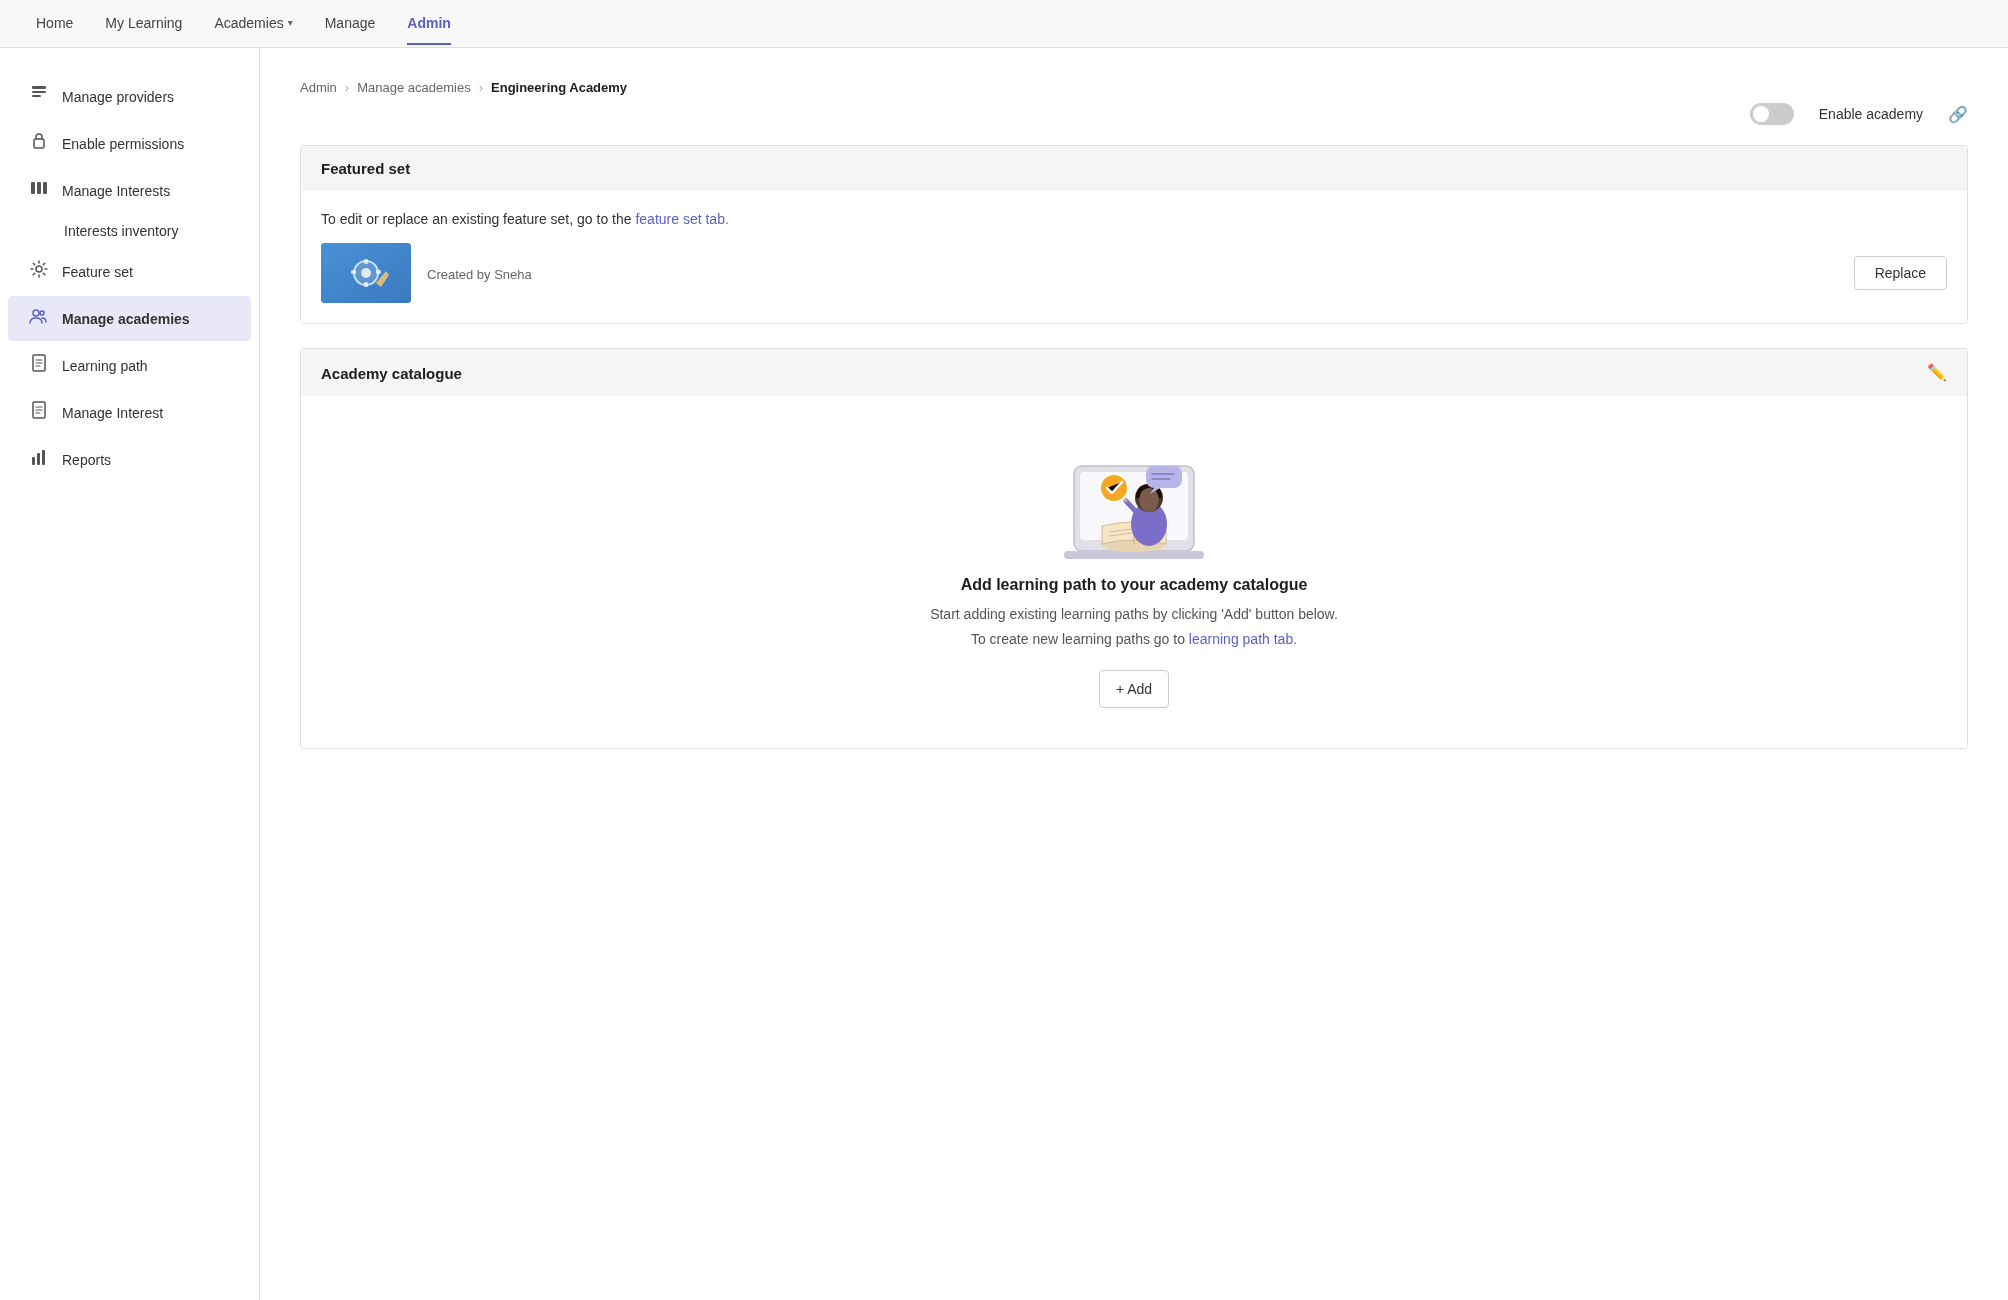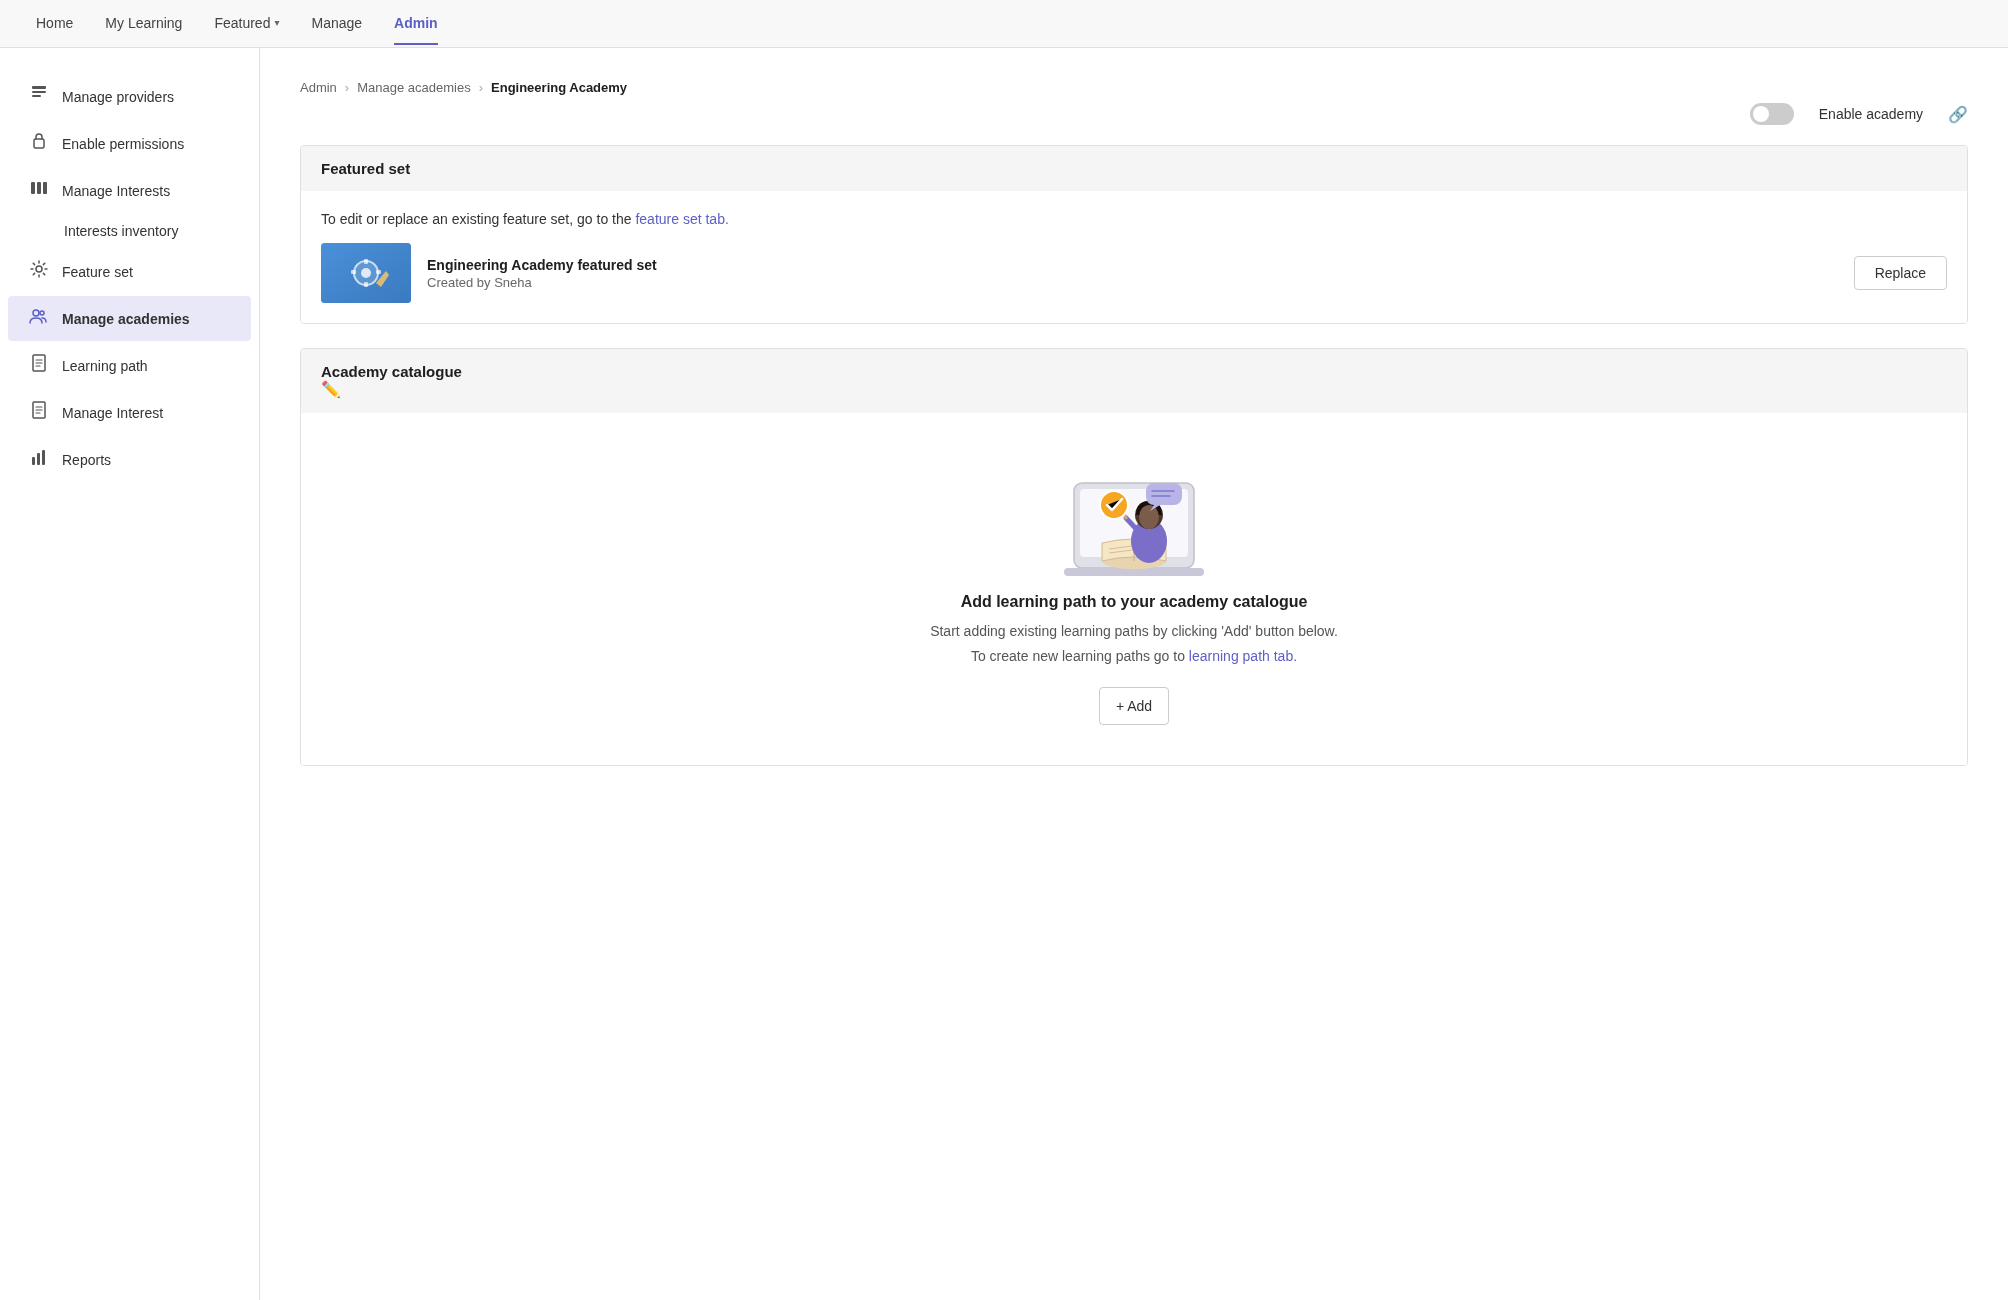--- a/index.html
+++ b/index.html
@@ -194,23 +194,22 @@
     
     .catalogue-section {
       border: 1px solid #e0e0e0;
       border-radius: 4px;
       overflow: hidden;
     }
     .catalogue-header {
       background: #f5f5f5;
       padding: 14px 20px;
       display: flex;
-      align-items: flex-start;
+      align-items: flex-end;
       justify-content: space-between;
-      flex-direction: column;
     }
     .catalogue-title { font-size: 15px; font-weight: 600; color: #202020; }
     .edit-icon { color: #777; font-size: 16px; cursor: pointer; }
 
     .catalogue-body {
       padding: 40px 20px;
       background: #fff;
       display: flex;
       flex-direction: column;
       align-items: center;
@@ -249,21 +248,21 @@
     
     .illus-svg { width: 160px; height: 140px; }
   </style>
 </head>
 <body>
 
 <nav class="top-nav">
   <a class="top-nav-item">Home</a>
   <a class="top-nav-item">My Learning</a>
   <a class="top-nav-item nav-with-arrow">
-    <span>Featured</span>
+    <span>Academies</span>
     <span class="nav-arrow">▾</span>
   </a>
   <a class="top-nav-item">Manage</a>
   <a class="top-nav-item active">Admin</a>
 </nav>
 
 <div class="layout">
 
   <aside class="sidebar">
 
@@ -407,21 +406,20 @@
 
               <rect x="43" y="16" width="4" height="5" rx="1" fill="rgba(255,255,255,0.7)"></rect>
               <rect x="43" y="39" width="4" height="5" rx="1" fill="rgba(255,255,255,0.7)"></rect>
               <rect x="30" y="27" width="5" height="4" rx="1" fill="rgba(255,255,255,0.7)"></rect>
               <rect x="55" y="27" width="5" height="4" rx="1" fill="rgba(255,255,255,0.7)"></rect>
 
               <path d="M55 40 L65 28 L68 32 L60 44 Z" fill="rgba(255,200,100,0.8)"></path>
             </svg>
           </div>
           <div class="featured-item-info">
-            <div class="featured-item-title">Engineering Academy featured set</div>
             <div class="featured-item-sub">Created by Sneha</div>
           </div>
           <button class="replace-btn">Replace</button>
         </div>
       </div>
     </div>
 
     <div class="catalogue-section">
       <div class="catalogue-header">
         <span class="catalogue-title">Academy catalogue</span>

